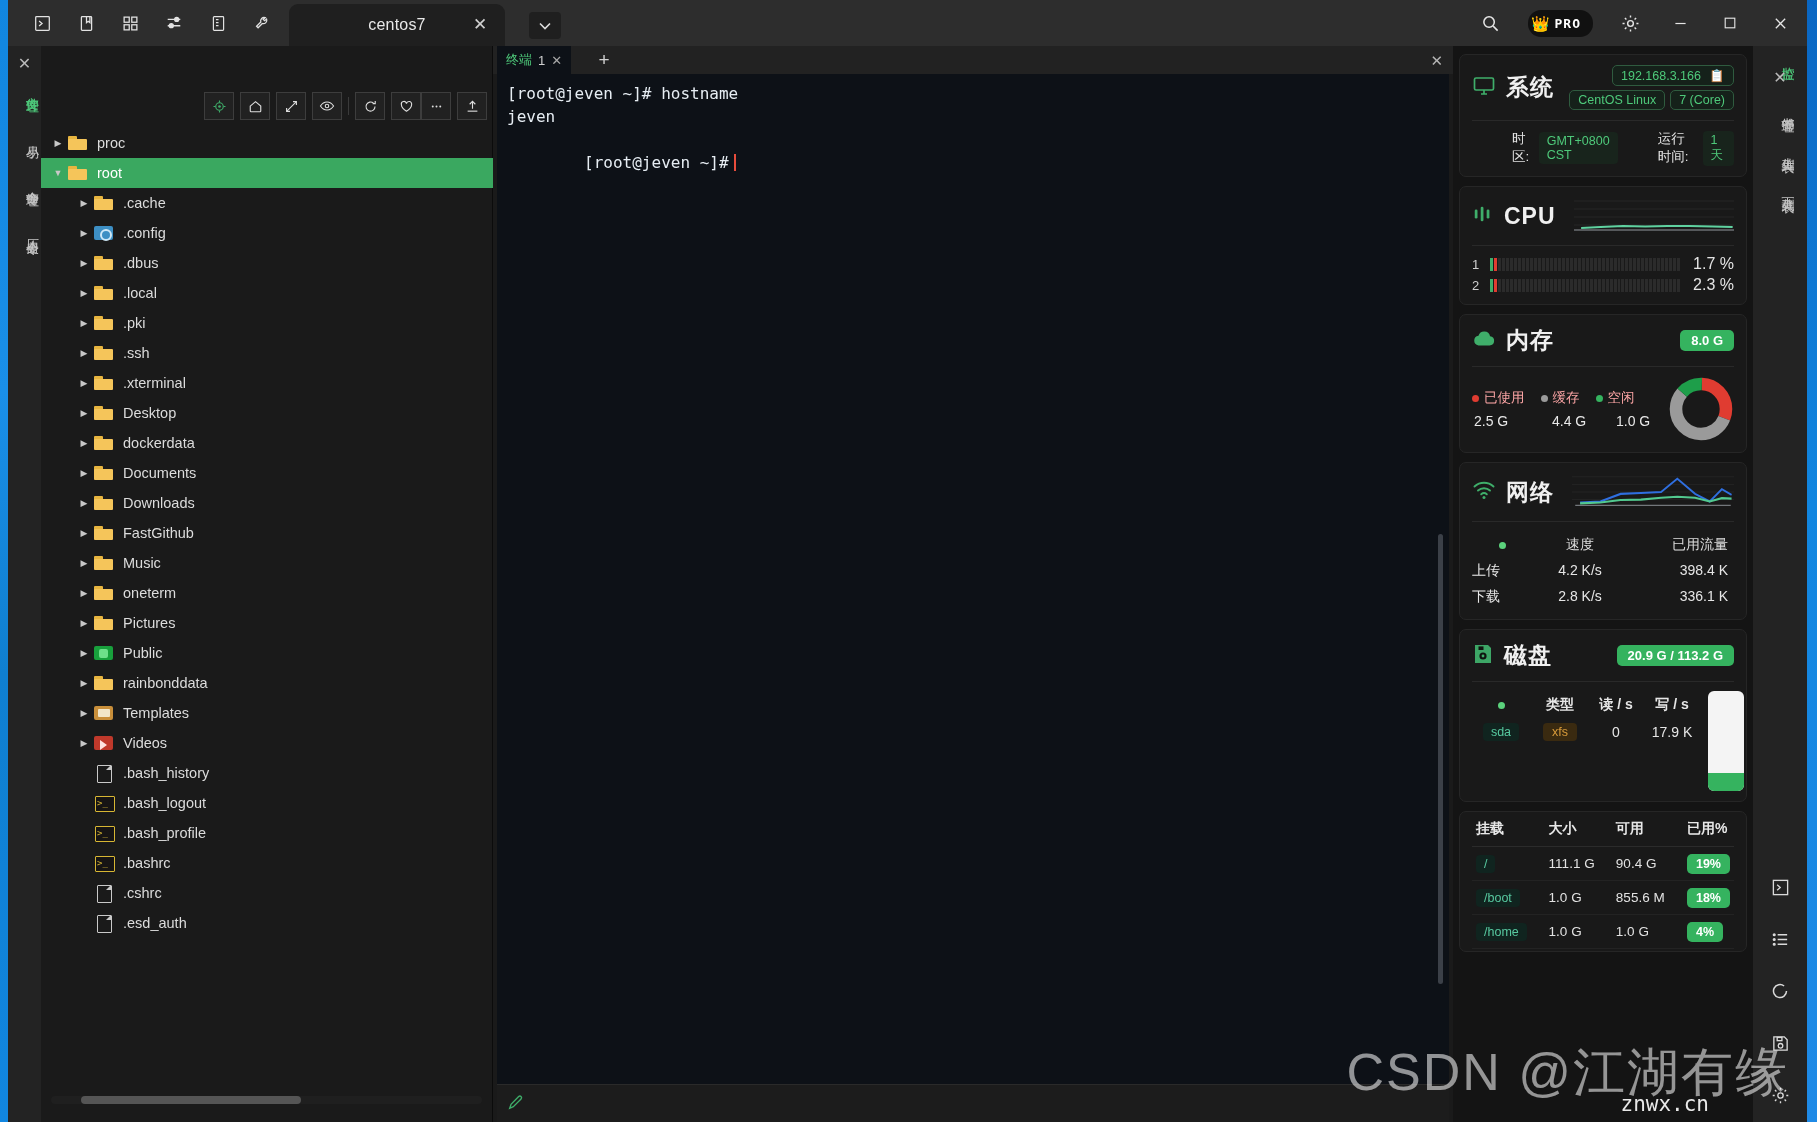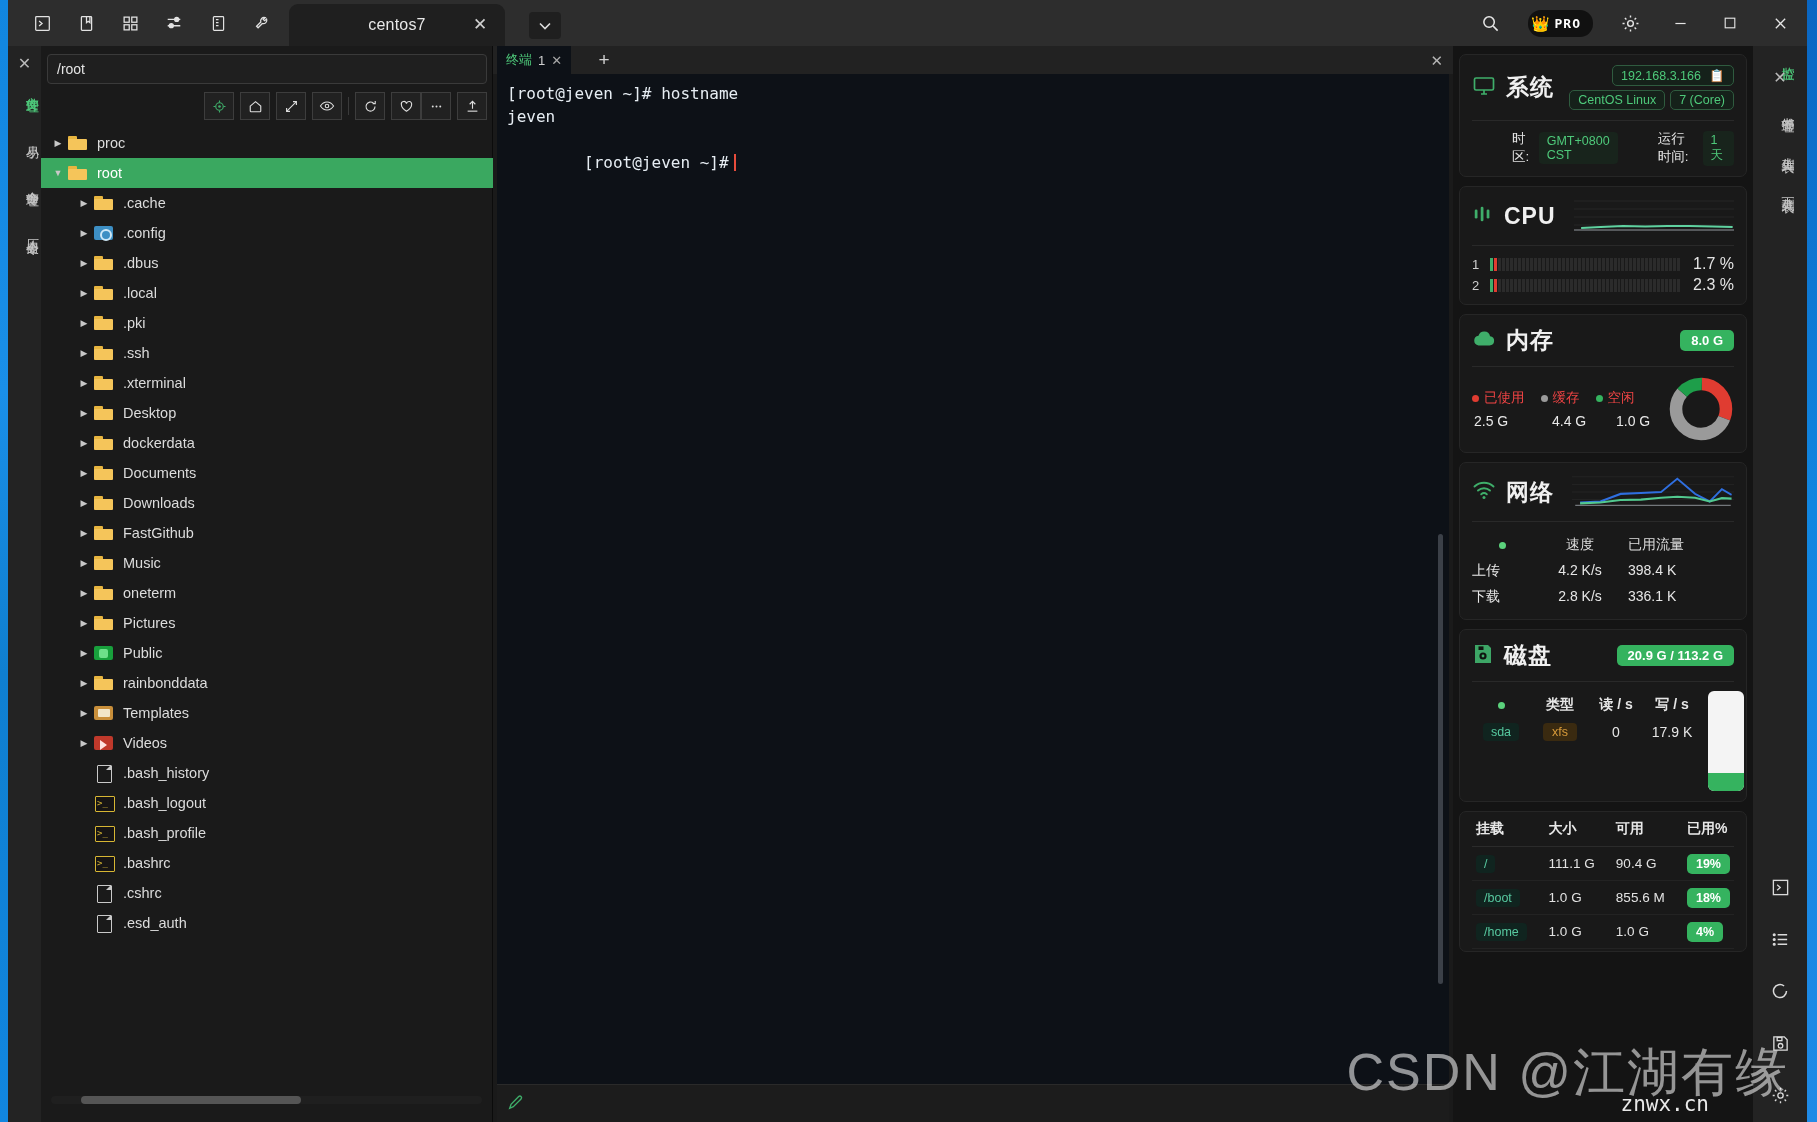--- a/index.html
+++ b/index.html
@@ -155,34 +155,34 @@
   .cpu-bar { flex:1; height:13px; display:flex; gap:1px; overflow:hidden; }
   .cpu-seg { flex:1; background:#2b2b2b; }
   .cpu-seg.g { background:#3fae6a; }
   .cpu-seg.r { background:#e03c31; }
   .cpu-val { width:46px; text-align:right; color:#e4e4e4; font-size:16px; }
 
   .badge-green { background:#35b35f; color:#fff; font-size:13px; border-radius:5px; padding:3px 11px; font-weight:600; }
 
   .mem-body { display:flex; align-items:center; }
   .mem-left { flex:1; }
-  .legend { display:flex; gap:16px; font-size:13.5px; color:#ef4444; align-items:flex-start; }
+  .legend { display:flex; gap:16px; font-size:13.5px; color:#fca5a5; align-items:flex-start; }
   .legend .dot { width:7px; height:7px; border-radius:50%; display:inline-block; margin-right:5px; }
   .legend .dot.red { background:#e03c31; }
   .legend .dot.grey { background:#9a9a9a; }
   .legend .dot.green { background:#35b35f; }
   .legend-vals { display:flex; gap:22px; font-size:14px; color:#e8e8e8; margin-top:6px; padding-left:2px; }
 
   .donut { width:66px; height:66px; flex:0 0 66px; margin-left:6px; }
 
   .net-grid { margin-top:4px; }
   .net-row { display:flex; font-size:14px; color:#e6e6e6; line-height:26px; }
   .net-c0 { width:60px; }
   .net-c1 { width:96px; text-align:center; }
-  .net-c2 { width:100px; }
+  .net-c2 { width:100px; text-align:right; }
   .net-head { color:#dedede; }
   .green-dot { width:7px; height:7px; border-radius:50%; background:#5bd27c; display:inline-block; }
 
   .disk-body { display:flex; }
   .disk-left { flex:1; }
   .disk-row { display:flex; font-size:14px; color:#e6e6e6; line-height:27px; align-items:center; }
   .d0 { width:58px; text-align:center; }
   .d1 { width:60px; text-align:center; }
   .d2 { width:52px; text-align:center; }
   .d3 { width:60px; text-align:center; }
@@ -319,21 +319,20 @@
     </div>
     <div class="rail-item" style="padding-top:34px;">
       <span>命令管理</span>
     </div>
     <div class="rail-item" style="padding-top:34px;">
       <span>历史命令</span>
     </div>
   </div>
 
   <div class="fm">
-    <input class="fm-path" readonly="" value="/root" style="">
 
     <div class="fm-tools">
       <div class="fm-btn first">
         <svg width="15" height="15" viewBox="0 0 20 20" fill="none" stroke="#3fae6a" stroke-width="1.5">
           <circle cx="10" cy="10" r="5"></circle>
             <circle cx="10" cy="10" r="1.8" fill="#3fae6a" stroke="none"></circle>
           <path d="M10 2v2.5M10 15.5V18M2 10h2.5M15.5 10H18"></path>
         </svg>
       </div>
       <div class="fm-btn">

